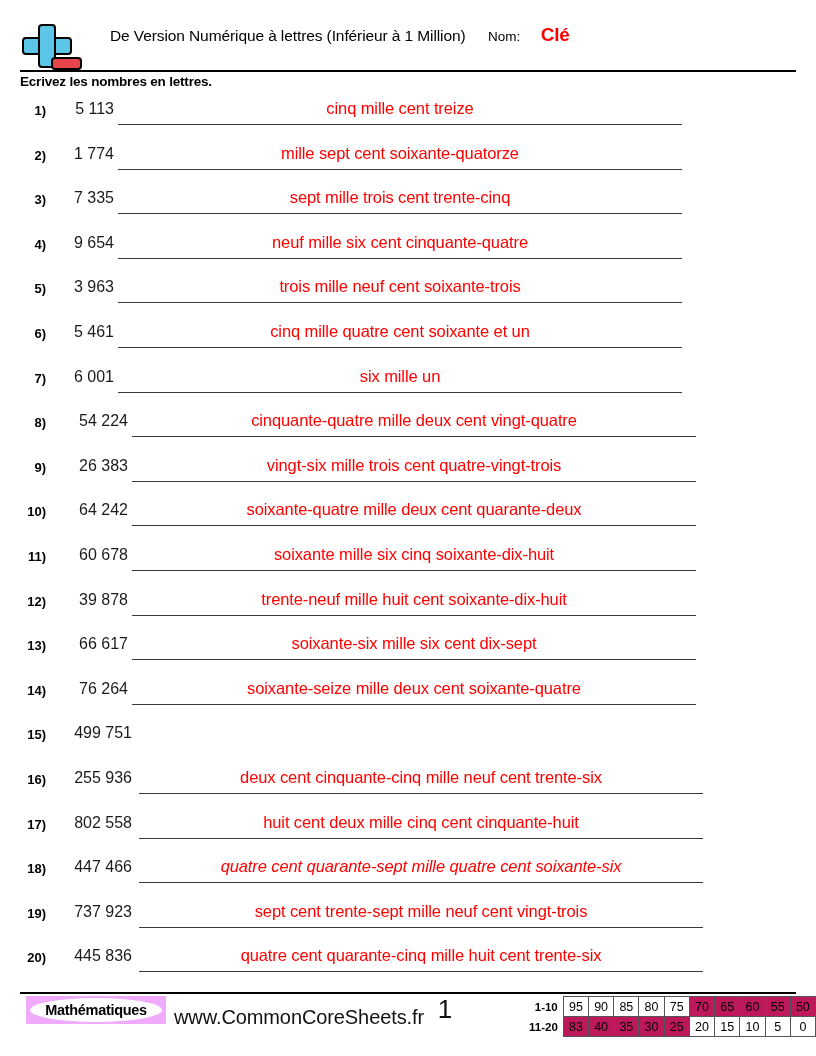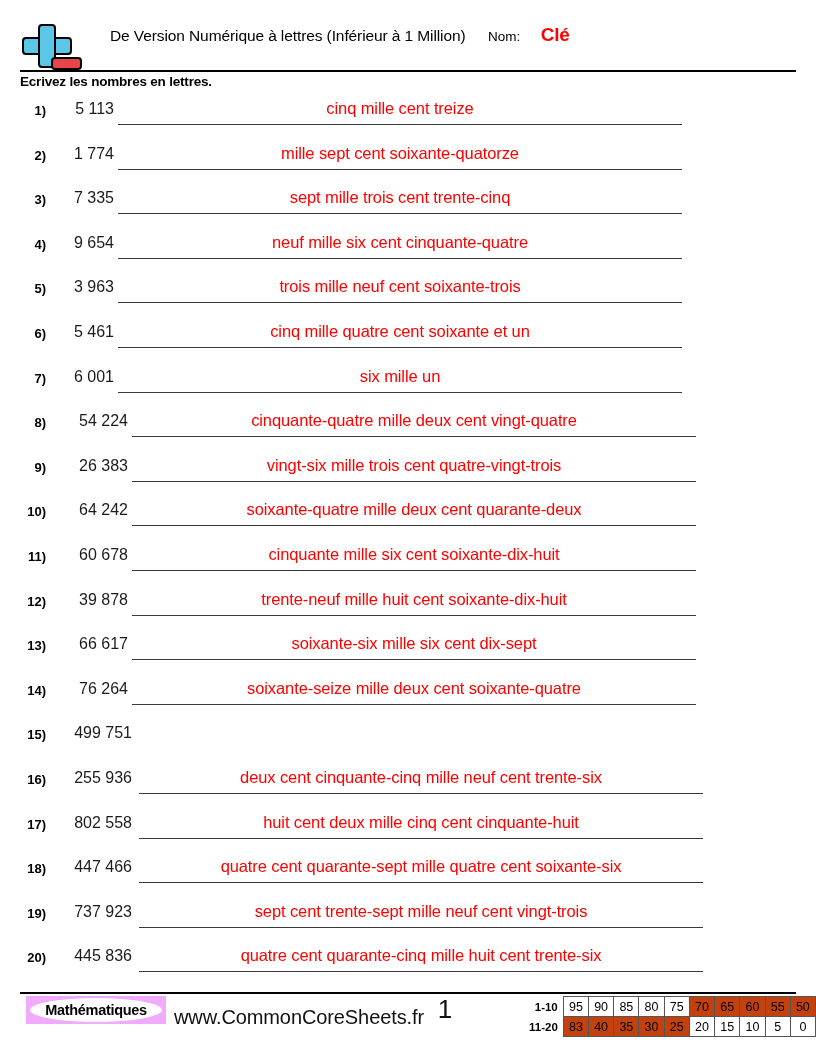--- a/index.html
+++ b/index.html
@@ -245,21 +245,21 @@
   #score-table td.cell {
     border: 1px solid #555;
     width: 23px;
     height: 17px;
     text-align: center;
     font-size: 12.5px;
     color: #000;
     background: #ffffff;
   }
   #score-table td.cell.hl {
-    background: #c2410c;
+    background: #be185d;
   }
 </style>
 </head>
 <body>
 
 <div id="header">
 
   <div id="logo">
     <div class="plus-h"></div>
     <div class="plus-v"></div>
@@ -345,21 +345,21 @@
       <div class="prob-num">10)</div>
       <div class="prob-value">64 242</div>
       <div class="answer-line">
         <span class="answer-text">soixante-quatre mille deux cent quarante-deux</span>
       </div>
     </div>
     <div class="prob-row w5">
       <div class="prob-num">11)</div>
       <div class="prob-value">60 678</div>
       <div class="answer-line">
-        <span class="answer-text">cinquante mille six cent soixante-dix-huit</span>
+        <span class="answer-text">soixante mille six cinq soixante-dix-huit</span>
       </div>
     </div>
     <div class="prob-row w5">
       <div class="prob-num">12)</div>
       <div class="prob-value">39 878</div>
       <div class="answer-line">
         <span class="answer-text">trente-neuf mille huit cent soixante-dix-huit</span>
       </div>
     </div>
     <div class="prob-row w5">
@@ -390,21 +390,21 @@
     <div class="prob-row w6">
       <div class="prob-num">17)</div>
       <div class="prob-value">802 558</div>
       <div class="answer-line" style="width: 564px;">
         <span class="answer-text">huit cent deux mille cinq cent cinquante-huit</span>
       </div>
     </div>
     <div class="prob-row w6">
       <div class="prob-num">18)</div>
       <div class="prob-value">447 466</div>
-      <div class="answer-line" style="width: 564px;">
+      <div class="answer-line" style="width: 564px; font-style: italic;">
         <span class="answer-text">quatre cent quarante-sept mille quatre cent soixante-six</span>
       </div>
     </div>
     <div class="prob-row w6">
       <div class="prob-num">19)</div>
       <div class="prob-value">737 923</div>
       <div class="answer-line" style="width: 564px;">
         <span class="answer-text">sept cent trente-sept mille neuf cent vingt-trois</span>
       </div>
     </div>

